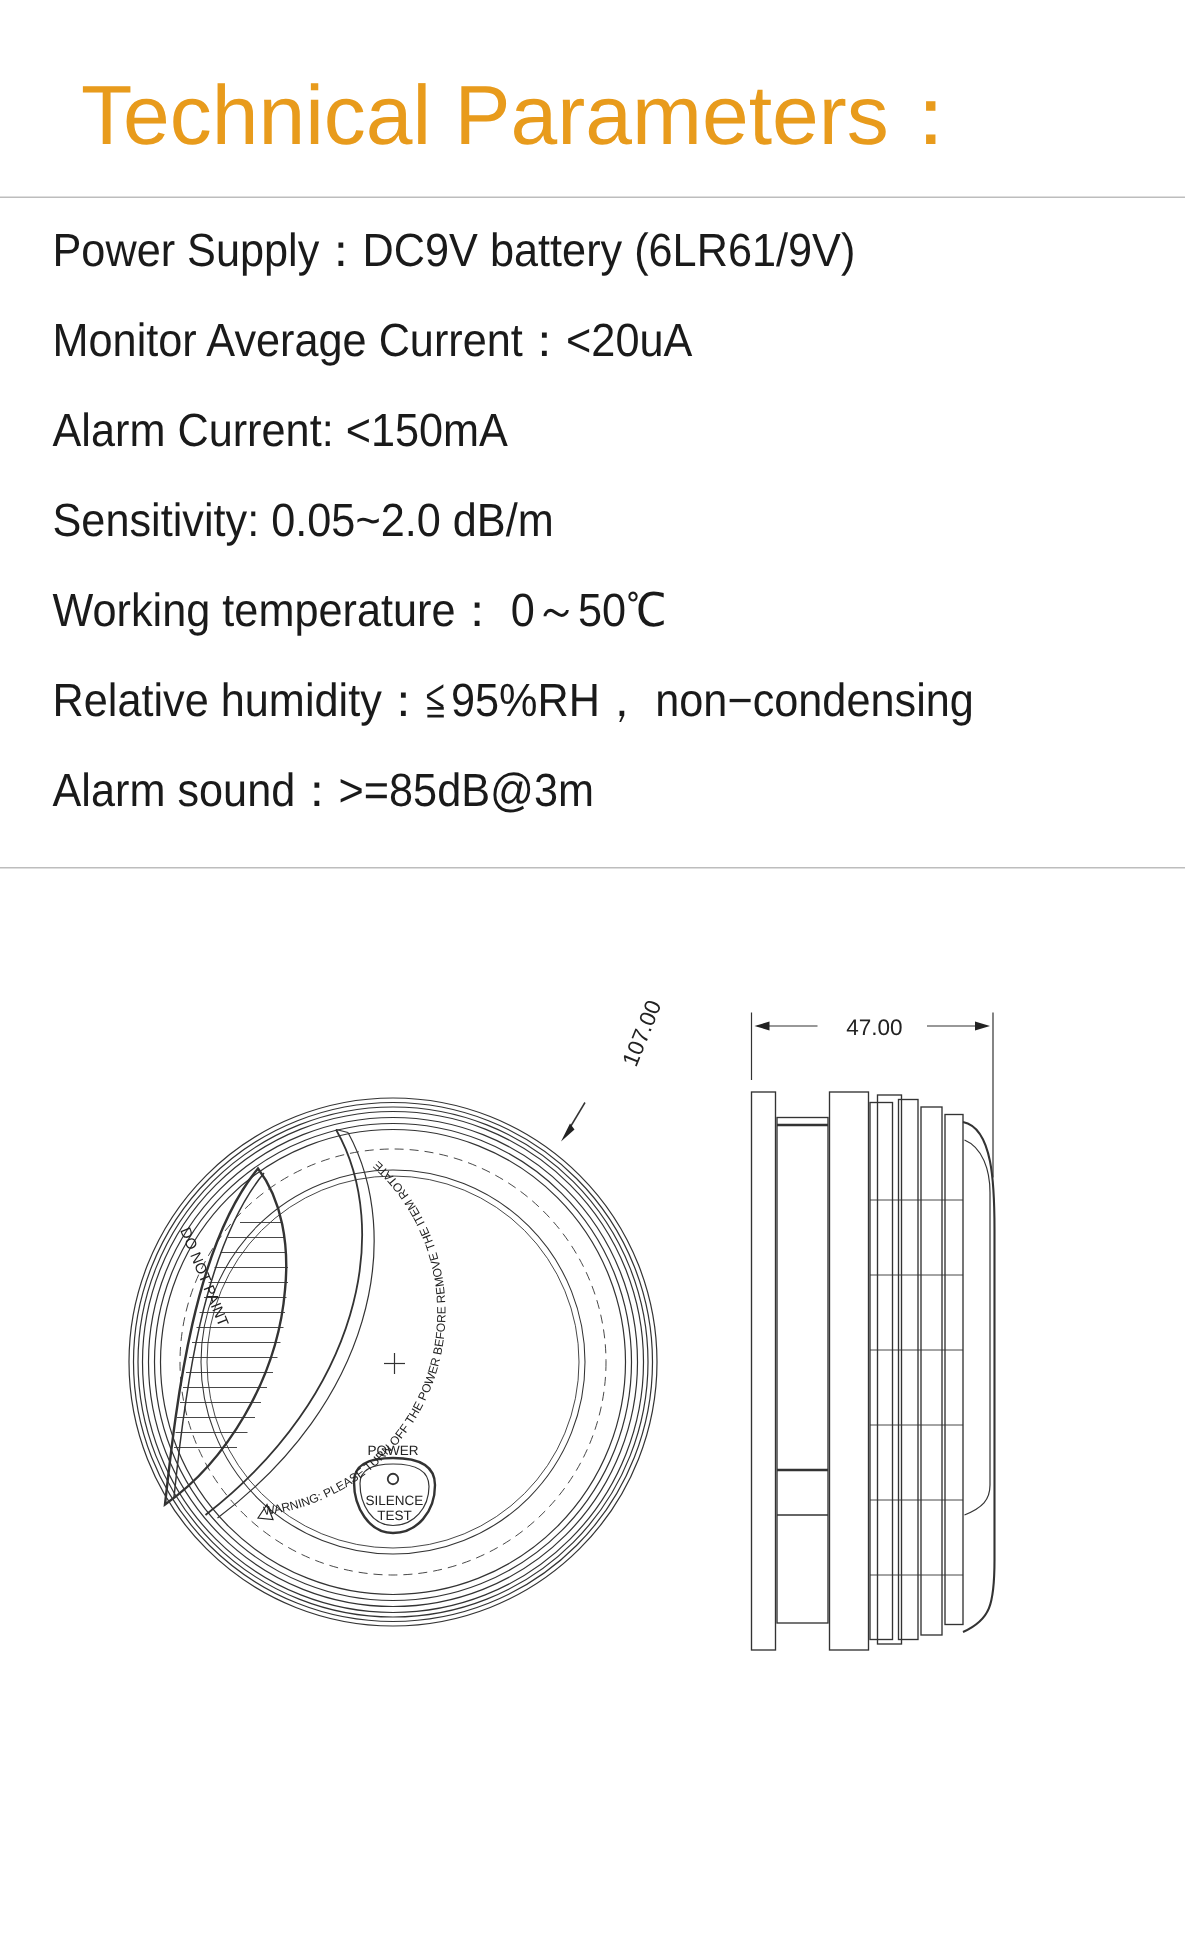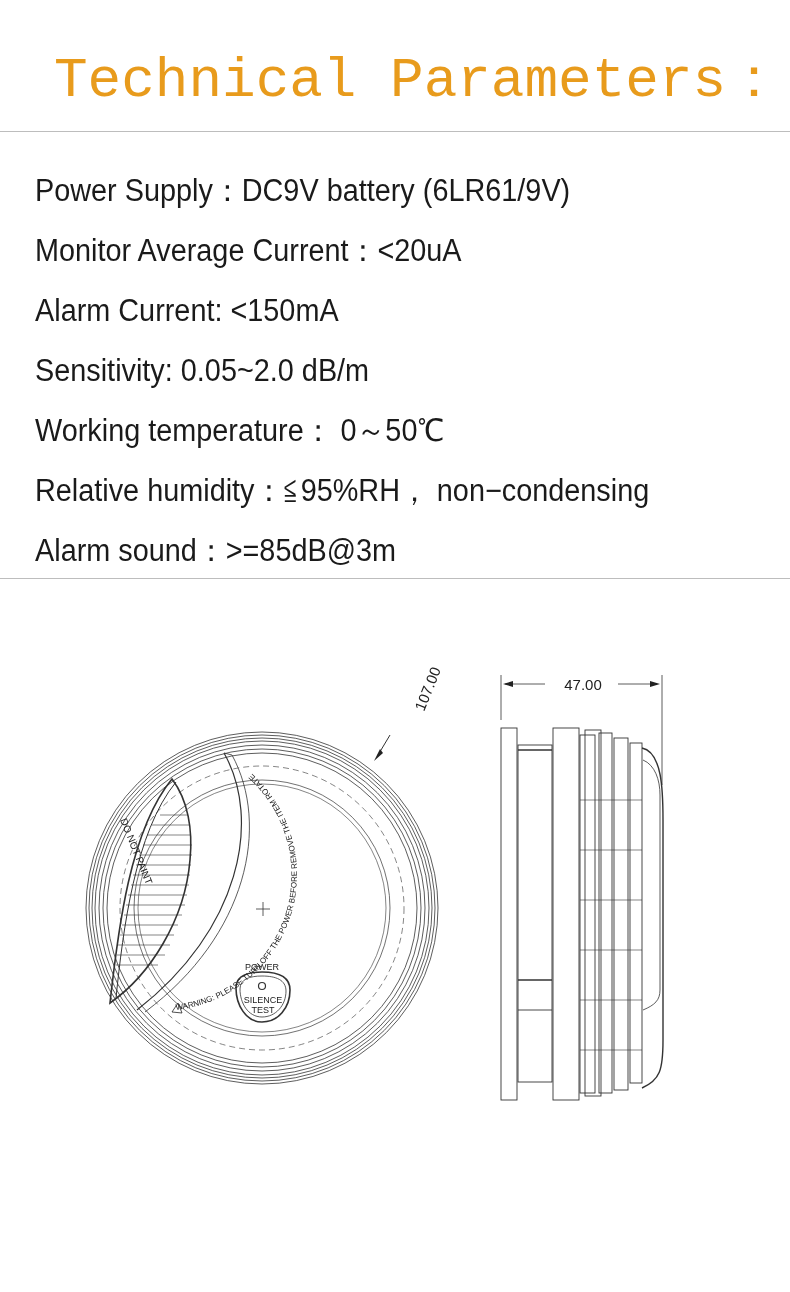--- a/index.html
+++ b/index.html
@@ -1,19 +1,19 @@
 <!DOCTYPE html>
 <html><head>
 <meta charset="utf-8">
 <style>
   html,body{margin:0;padding:0;background:#ffffff;}
   body{width:790px;height:1292px;position:relative;overflow:hidden;font-family:"Liberation Sans",sans-serif;}
-  .title{position:absolute;left:54px;top:40px;font-size:56px;color:#E89B1C;letter-spacing:0px;font-family:Liberation Mono, monospace;white-space:nowrap;}
+  .title{position:absolute;left:54px;top:40px;font-size:56px;color:#E89B1C;letter-spacing:0px;font-family:Liberation Sans, sans-serif;white-space:nowrap;}
   .rule{position:absolute;left:0;width:790px;height:1px;background:#bdbdbd;}
-  .specs{position:absolute;left:35px;top:166px;}
+  .specs{position:absolute;left:35px;top:142px;}
   .spec{height:60px;line-height:50px;font-size:31px;color:#1a1a1a;white-space:nowrap;font-family:"Liberation Sans",sans-serif;transform:scaleX(0.93);transform-origin:left;}
   .drawing{position:absolute;left:0;top:600px;width:790px;height:692px;}
   .dimtext{font-family:"Liberation Sans",sans-serif;font-size:15px;fill:#222;}
   .smalltxt{font-family:"Liberation Sans",sans-serif;fill:#222;}
 </style>
 </head>
 <body>
 
 <div class="title">Technical Parameters：</div>
 <div class="rule" style="top:131px;"></div>

